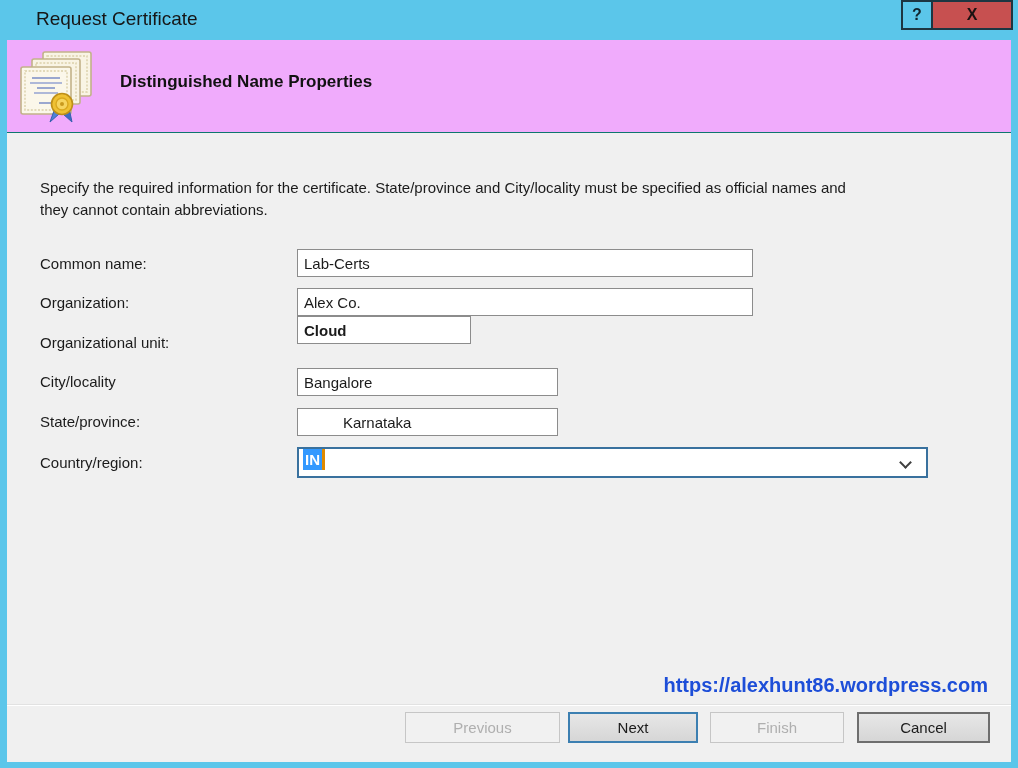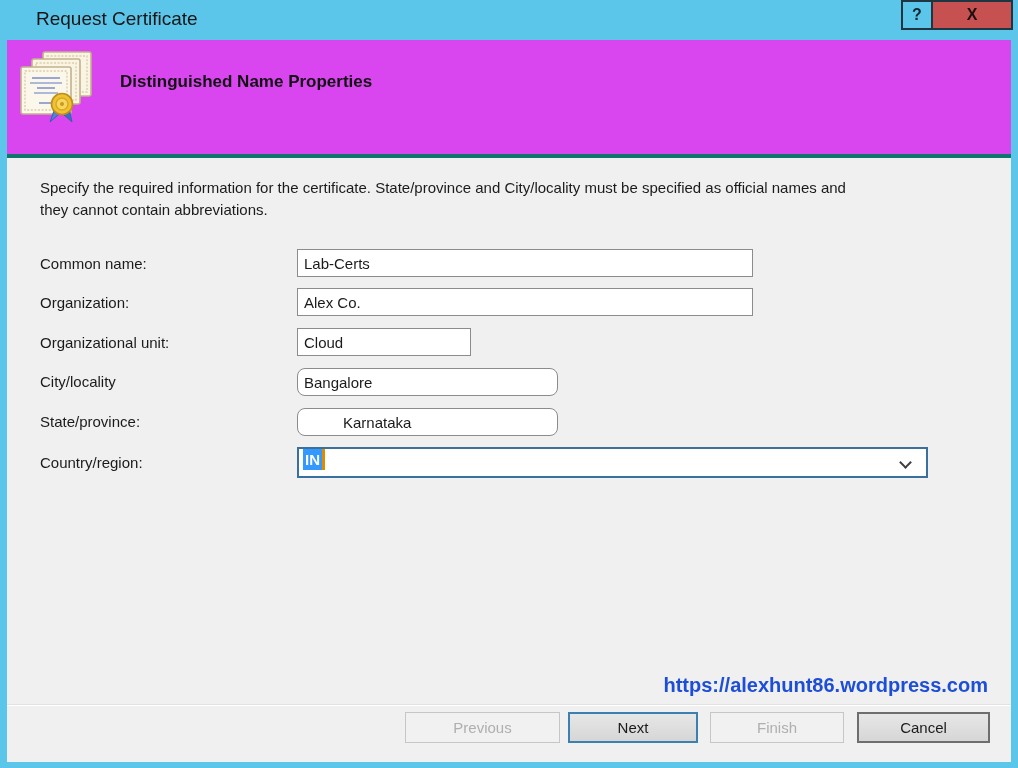--- a/index.html
+++ b/index.html
@@ -30,22 +30,22 @@
     text-align:center; line-height:26px; cursor:pointer;
   }
 
   
   .dialog-body {
     position:absolute; left:7px; top:40px; width:1004px; height:722px;
     background:#F0F0F0;
   }
 
   .wizard-header {
-    position:absolute; left:0; top:0; width:1004px; height:118px;
-    background:#d946ef; border-bottom:4px solid #0f766e;
+    position:absolute; left:0; top:0; width:1004px; height:93px;
+    background:#f0abfc; border-bottom:1px solid #0f766e;
   }
   .cert-icon { position:absolute; left:10px; top:10px; width:80px; height:74px; }
   .wizard-title {
     position:absolute; left:113px; top:32px;
     font-size:17px; font-weight:bold; color:#121212;
   }
 
   .instructions {
     position:absolute; left:33px; top:137px; width:838px;
     font-size:15px; line-height:22px; color:#1b1b1b;
@@ -53,21 +53,21 @@
 
   
   .field-label { position:absolute; left:33px; font-size:15px; color:#1b1b1b; white-space:nowrap; }
   .field-input {
     position:absolute; left:290px; height:28px;
     border:1px solid #8C8C8C; background:#FFFFFF;
     font-family:"Liberation Sans", sans-serif;
     font-size:15px; color:#1b1b1b; padding:0 6px; outline:none;
   }
   .w-full   { width:456px; }
-  .w-medium { width:261px;border-radius:8px; }
+  .w-medium { width:261px; }
   .w-small  { width:174px; }
 
   .combo {
     position:absolute; left:290px; top:407px; width:631px; height:31px;
     background:#FFFFFF; border:2px solid #39719E;
     display:flex; align-items:flex-start; padding-left:4px; cursor:default;font-weight:bold;
   }
   .combo-value {
     background:#3399FF; color:#FFFFFF;
     font-size:15px; padding:2px 2px; line-height:17px;
@@ -151,21 +151,21 @@
 
     <div class="instructions">Specify the required information for the certificate. State/province and City/locality must be specified as official names and they cannot contain abbreviations.</div>
 
     <div class="field-label" style="top:215px">Common name:</div>
     <input class="field-input w-full" style="top: 209px;" value="Lab-Certs">
 
     <div class="field-label" style="top:254px">Organization:</div>
     <input class="field-input w-full" style="top: 248px;" value="Alex Co.">
 
     <div class="field-label" style="top:294px">Organizational unit:</div>
-    <input class="field-input w-small" style="top: 288px;" value="Cloud">
+    <input class="field-input w-small" style="top: 276px; font-weight: bold;" value="Cloud">
 
     <div class="field-label" style="top:333px">City/locality</div>
     <input class="field-input w-medium" style="top: 328px;" value="Bangalore">
 
     <div class="field-label" style="top:373px">State/province:</div>
     <input class="field-input w-medium" style="top: 368px; padding-left: 45px;" value="Karnataka">
 
     <div class="field-label" style="top:414px">Country/region:</div>
     <div class="combo">
       <span class="combo-value">IN</span>

